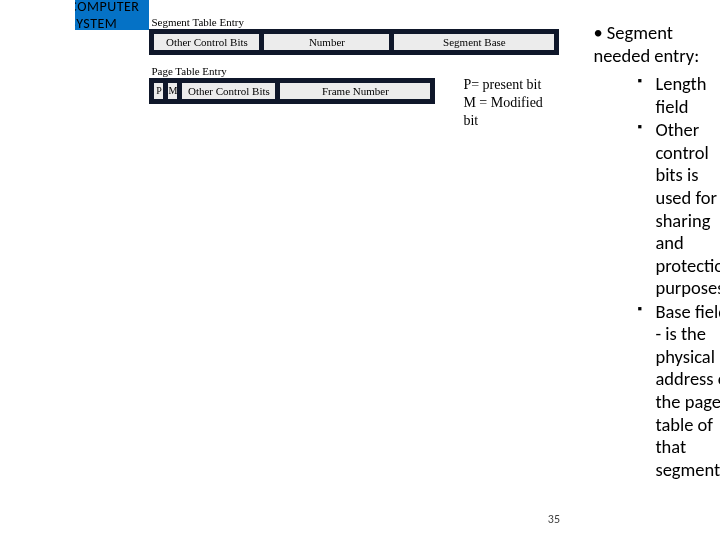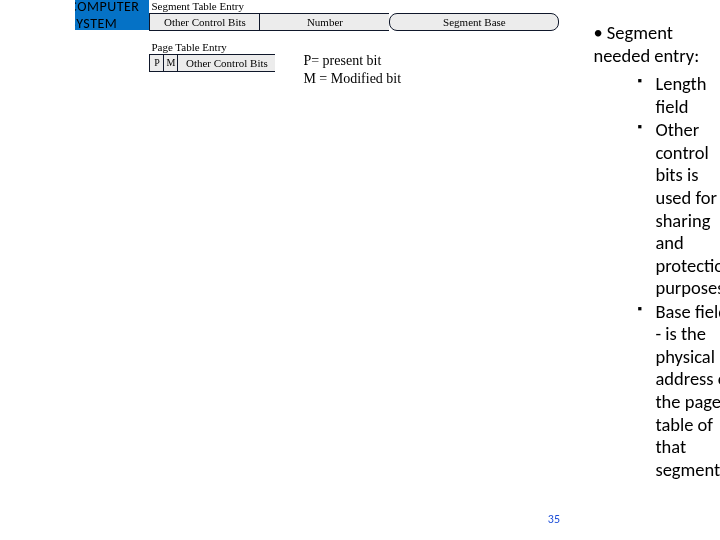--- a/index.html
+++ b/index.html
@@ -4,42 +4,42 @@
 <style>
   * { margin: 0; padding: 0; box-sizing: border-box; }
   html, body { width: 720px; height: 540px; font-family: Calibri, Arial, sans-serif; background: #fff; color: #000; }
   .page { width: 584px; height: 540px; position: relative; display: flex; flex-direction: row; }
   .header { background: #0572c6; height: 30px; display: flex; align-items: center; justify-content: space-between; padding: 0 10px; font-size: 14px; font-weight: 400; letter-spacing: 0.5px; }
   .header .left { color: #000; background: #fff; padding: 0 4px 0 0; height: 100%; display: flex; align-items: center; font-family: Calibri, Arial, sans-serif; }
   .header-wrap { position: relative; }
   .header-bg-white { position:absolute; left:0; top:0; height:30px; width:75px; background:#fff;}
   .header .right { color: #000; font-family: Calibri, Arial, sans-serif; }
   .title { font-size: 31px; font-weight: 400; text-align: center; margin-top: 26px; margin-bottom: 18px; }
-  .diagram { margin: 0 auto; width: 470px; }
+  .diagram { margin: 16px auto; width: 470px; }
   .diag-label { font-family: 'Times New Roman', serif; font-size: 11px; margin-bottom: 1px; margin-left: 2px; }
   .diag-row { display: flex; }
-  .diag-cell { border: 1px solid #0f172a; font-family: 'Times New Roman', serif; font-size: 11px; text-align: center; padding: 2px 0; background: #ececec; }
+  .diag-cell { border: 5px solid #0f172a; font-family: 'Times New Roman', serif; font-size: 11px; text-align: center; padding: 2px 0; background: #ececec; }
   .seg-row { margin-bottom: 10px; }
   .seg-ocb { width: 110px; border-right: none; }
   .seg-len { width: 130px; border-right: none; }
-  .seg-base { width: 170px; border-radius: 8px; }
+  .seg-base { width: 170px; }
   .ptrow-wrap { display: flex; align-items: flex-start; gap: 28px; }
   .pt-p { width: 14px; border-right: none; font-size: 10px; }
   .pt-m { width: 14px; border-right: none; font-size: 10px; }
   .pt-ocb { width: 98px; border-right: none; }
   .pt-fn { width: 160px; }
   .pt-legend { font-family: 'Times New Roman', serif; font-size: 14px; line-height: 1.3; margin-top: -2px; }
   .body { padding: 22px 34px 0 34px; font-size: 18.5px; line-height: 1.22; }
   ul.level1 { list-style: none; padding-left: 0; }
   ul.level1 > li::before { content: "• "; }
   ul.level1 > li { margin-bottom: 6px; }
   ul.level2 { list-style: none; padding-left: 44px; margin-top: 6px; }
   ul.level2 > li { position: relative; padding-left: 18px; margin-bottom: 1px; }
   ul.level2 > li::before { content: "▪"; position: absolute; left: 0; top: 0; font-size: 13px; }
-  .pagenum { position: absolute; bottom: 14px; right: 24px; font-size: 12px; color: #1d4ed8; }
+  .pagenum { position: absolute; bottom: 14px; right: 24px; font-size: 12px; color: #404040; }
 </style>
 </head>
 <body>
 
 <div class="page">
   <div class="header-wrap">
     <div class="header-bg-white"></div>
     <div class="header">
       <span class="left">CSNB153</span>
       <span class="right">COMPUTER SYSTEM</span>
@@ -53,20 +53,21 @@
       <div class="diag-cell seg-ocb">Other Control Bits</div>
       <div class="diag-cell seg-len">Number</div>
       <div class="diag-cell seg-base">Segment Base</div>
     </div>
     <div class="diag-label">Page Table Entry</div>
     <div class="ptrow-wrap">
       <div class="diag-row">
         <div class="diag-cell pt-p">P</div>
         <div class="diag-cell pt-m">M</div>
         <div class="diag-cell pt-ocb">Other Control Bits</div>
+        <div class="diag-cell pt-fn">Frame Number</div>
       </div>
       <div class="pt-legend">
         <div>P= present bit</div>
         <div>M = Modified bit</div>
       </div>
     </div>
   </div>
 
   <div class="body">
     <ul class="level1">

